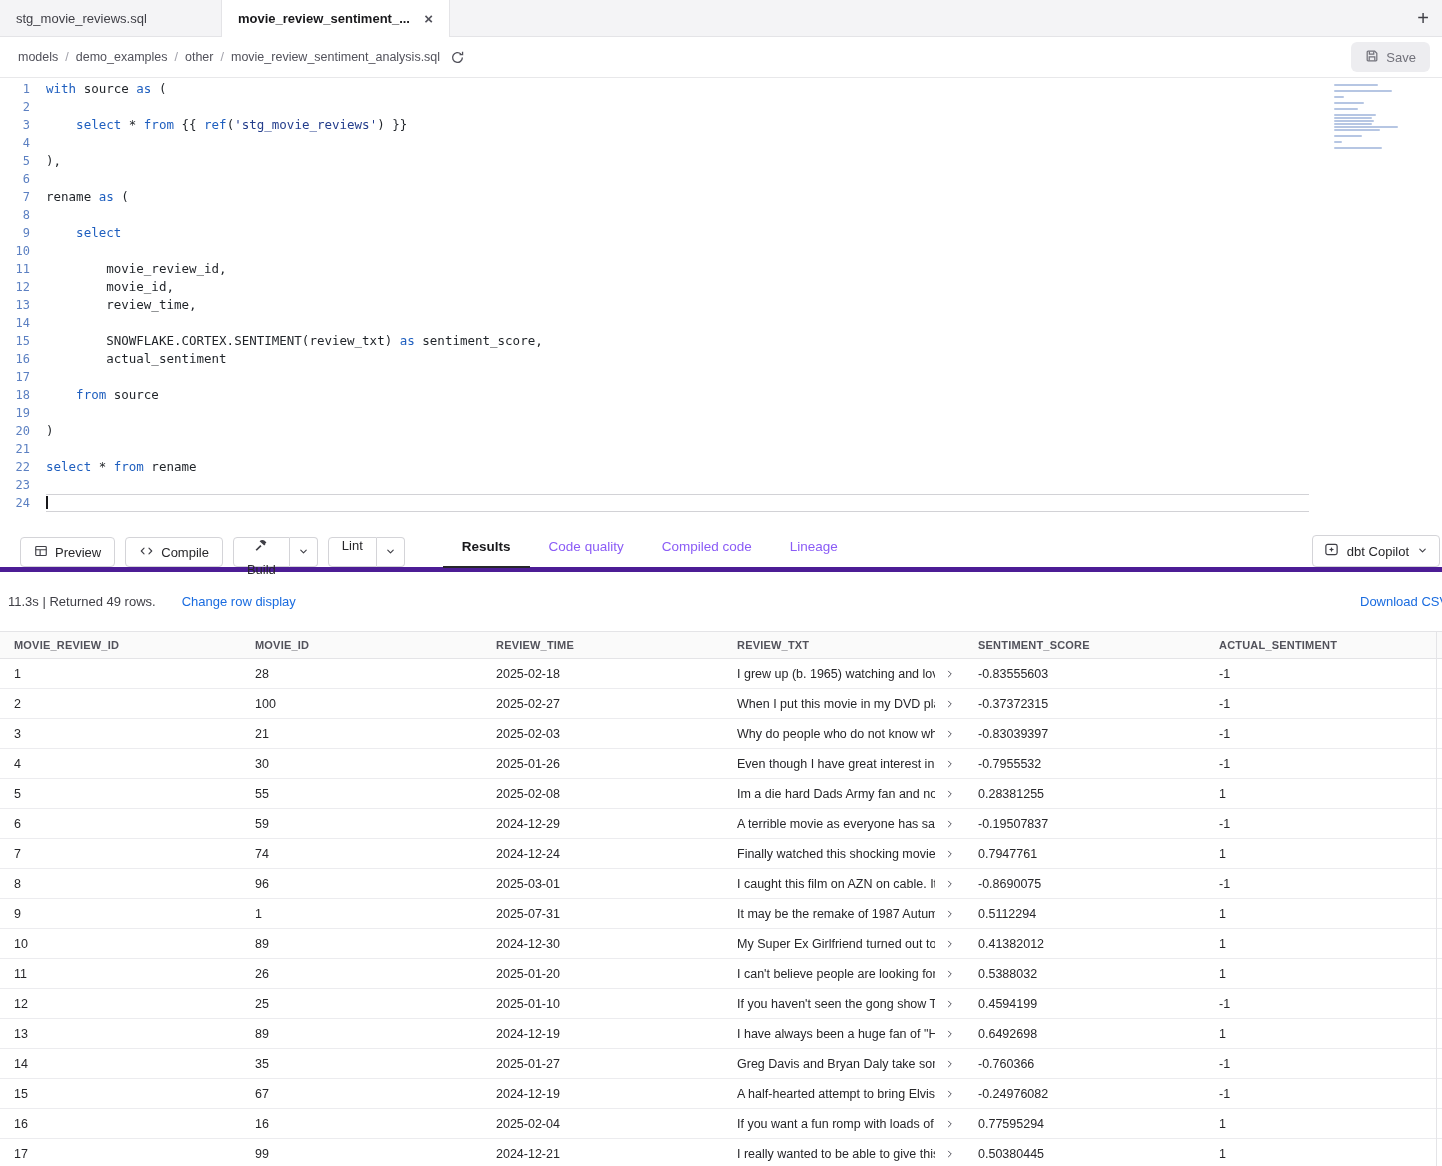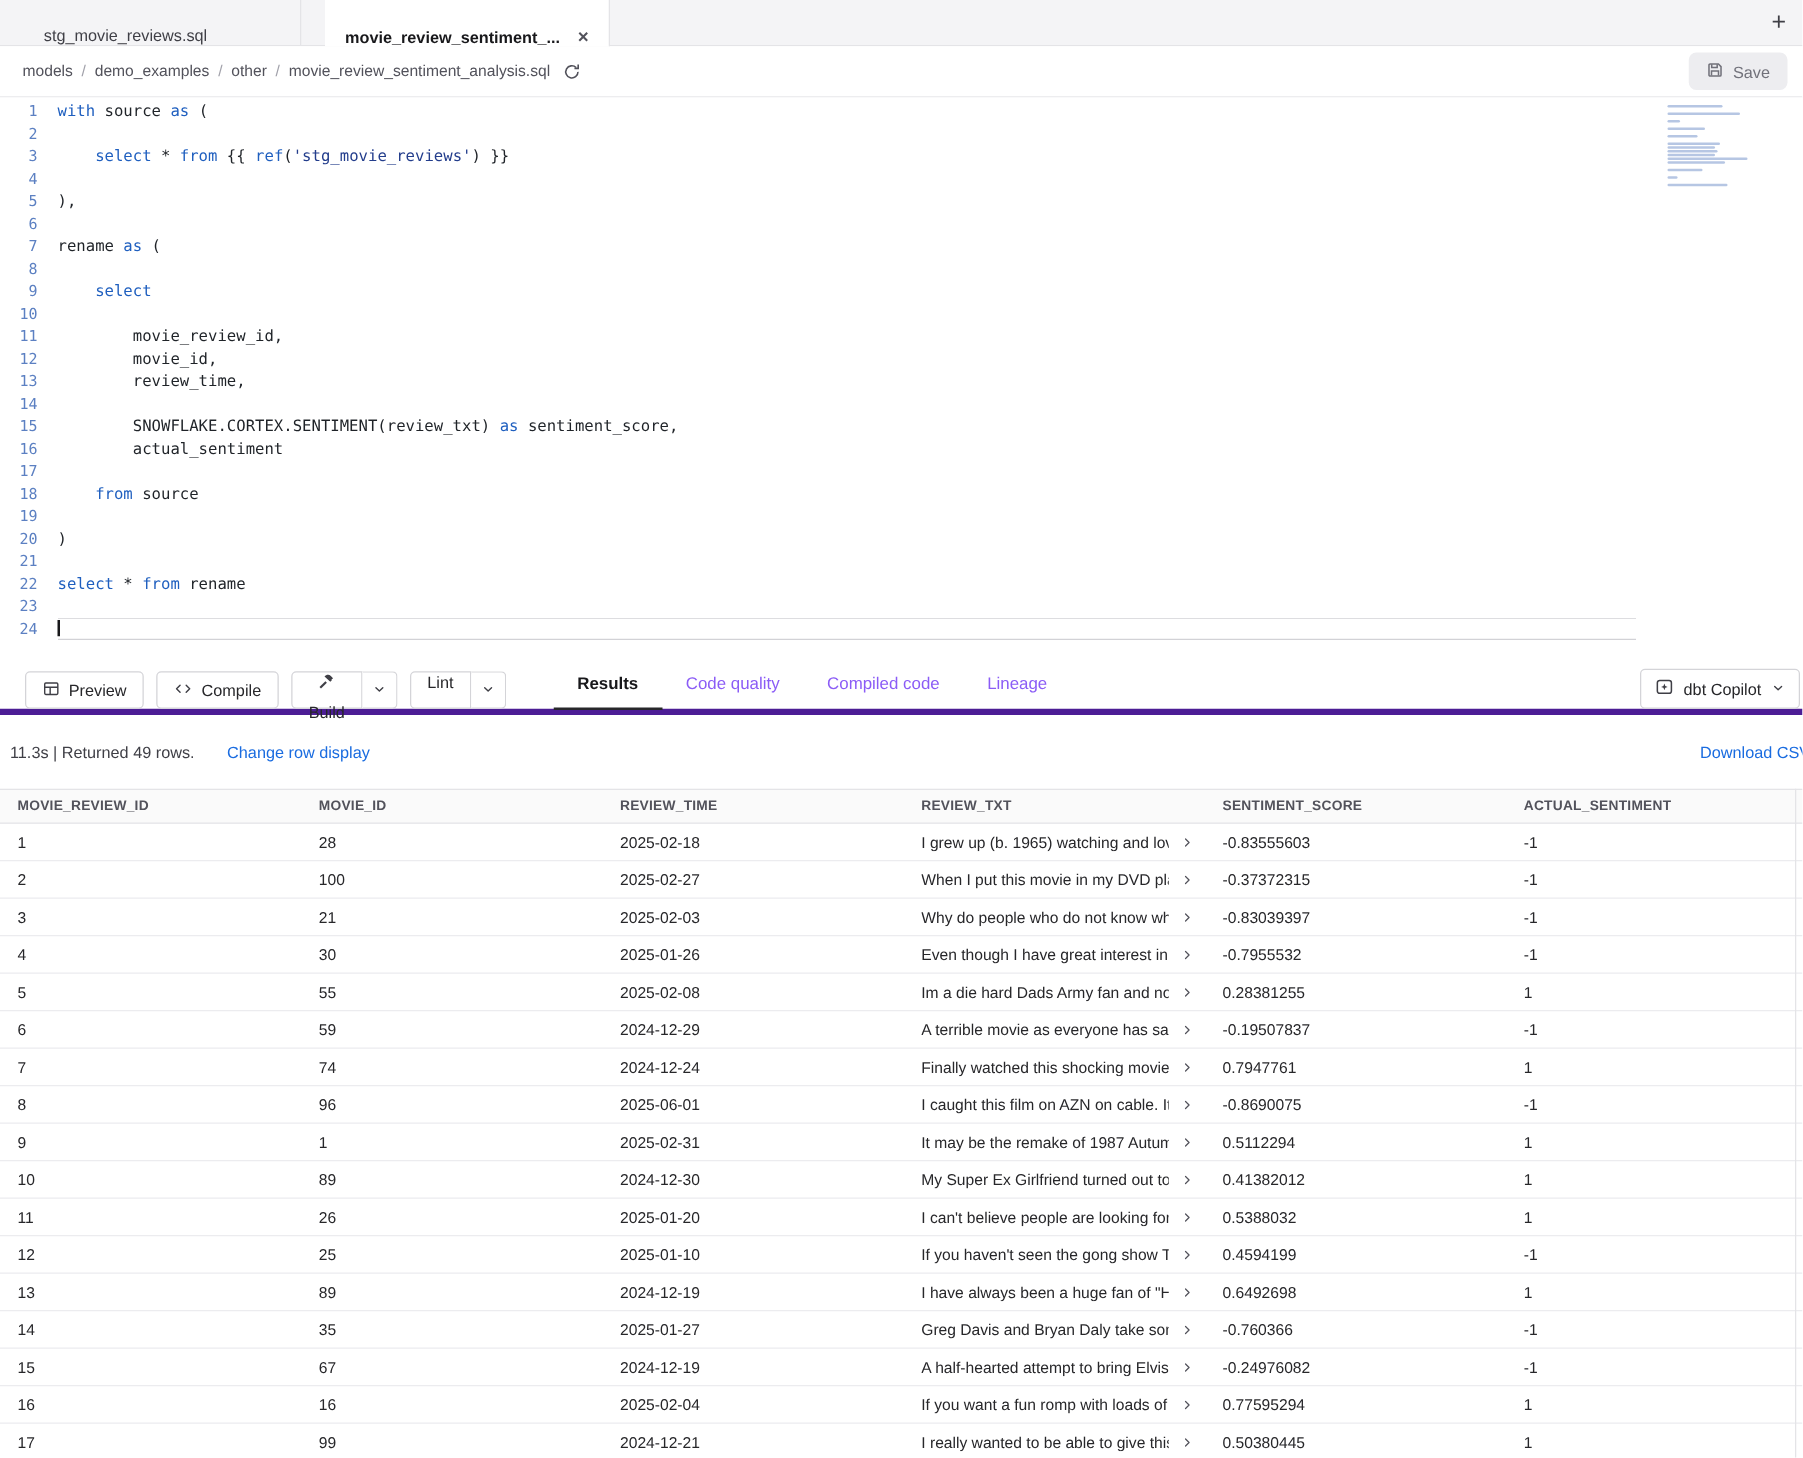--- a/index.html
+++ b/index.html
@@ -2,22 +2,22 @@
 <html><head>
 <meta charset="utf-8">
 <style>
   * { box-sizing: border-box; margin: 0; padding: 0; }
   html, body { width: 1442px; height: 1166px; overflow: hidden; background: #fff;
     font-family: "Liberation Sans", sans-serif; color: #27272a; }
 
   
   .tabbar { height: 37px; background: #f4f4f6; border-bottom: 1px solid #e4e4e7;
     display: flex; align-items: stretch; }
-  .tab { display: flex; align-items: flex-end; padding: 0 16px; font-size: 13px;
-    color: #3f3f46; cursor: pointer; margin-left: 19px; }
+  .tab { display: flex; align-items: center; padding: 0 16px; font-size: 13px;
+    color: #3f3f46; cursor: pointer; }
   .tab.inactive { width: 222px; border-right: 1px solid #e4e4e7; }
   .tab.active { width: 228px; background: #fff; border-right: 1px solid #e4e4e7;
     margin-bottom: -1px; color: #18181b; font-weight: 700; }
   .tab .tab-label { white-space: nowrap; overflow: hidden; text-overflow: ellipsis; flex: 1; }
   .tab-close { margin-left: 10px; color: #52525b; font-size: 15px; line-height: 1; cursor: pointer; }
   .tab-plus { margin-left: auto; width: 38px; display: flex; align-items: center;
     justify-content: center; font-size: 20px; color: #3f3f46; cursor: pointer; }
 
   
   .crumb-bar { height: 41px; background: #fff; border-bottom: 1px solid #e8e8ea;
@@ -453,36 +453,36 @@
               <path d="M5.5 3.5 10 8l-4.5 4.5" fill="none" stroke="#52525b" stroke-width="1.6" stroke-linecap="round" stroke-linejoin="round"></path>
             </svg>
           </span>
         </div>
         <div class="td">0.7947761</div>
         <div class="td">1</div>
       </div>
       <div class="tr">
         <div class="td">8</div>
         <div class="td">96</div>
-        <div class="td">2025-06-01</div>
+        <div class="td">2025-03-01</div>
         <div class="td td-txt">
           <span class="txt">I caught this film on AZN on cable. It s…</span>
           <span class="expand-btn">
             <svg width="10" height="10" viewBox="0 0 16 16">
               <path d="M5.5 3.5 10 8l-4.5 4.5" fill="none" stroke="#52525b" stroke-width="1.6" stroke-linecap="round" stroke-linejoin="round"></path>
             </svg>
           </span>
         </div>
         <div class="td">-0.8690075</div>
         <div class="td">-1</div>
       </div>
       <div class="tr">
         <div class="td">9</div>
         <div class="td">1</div>
-        <div class="td">2025-02-31</div>
+        <div class="td">2025-07-31</div>
         <div class="td td-txt">
           <span class="txt">It may be the remake of 1987 Autumn'…</span>
           <span class="expand-btn">
             <svg width="10" height="10" viewBox="0 0 16 16">
               <path d="M5.5 3.5 10 8l-4.5 4.5" fill="none" stroke="#52525b" stroke-width="1.6" stroke-linecap="round" stroke-linejoin="round"></path>
             </svg>
           </span>
         </div>
         <div class="td">0.5112294</div>
         <div class="td">1</div>

